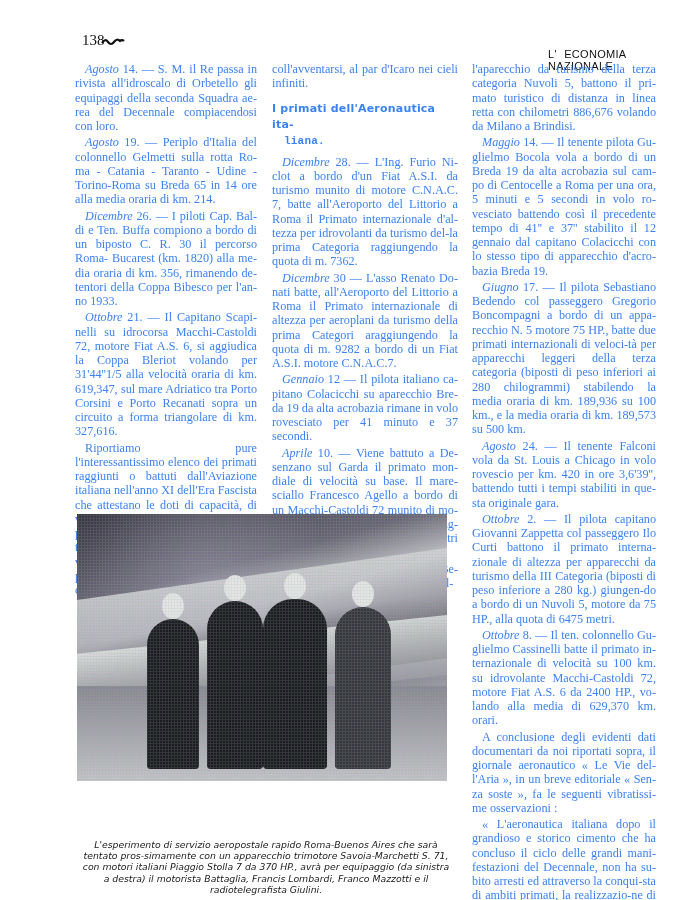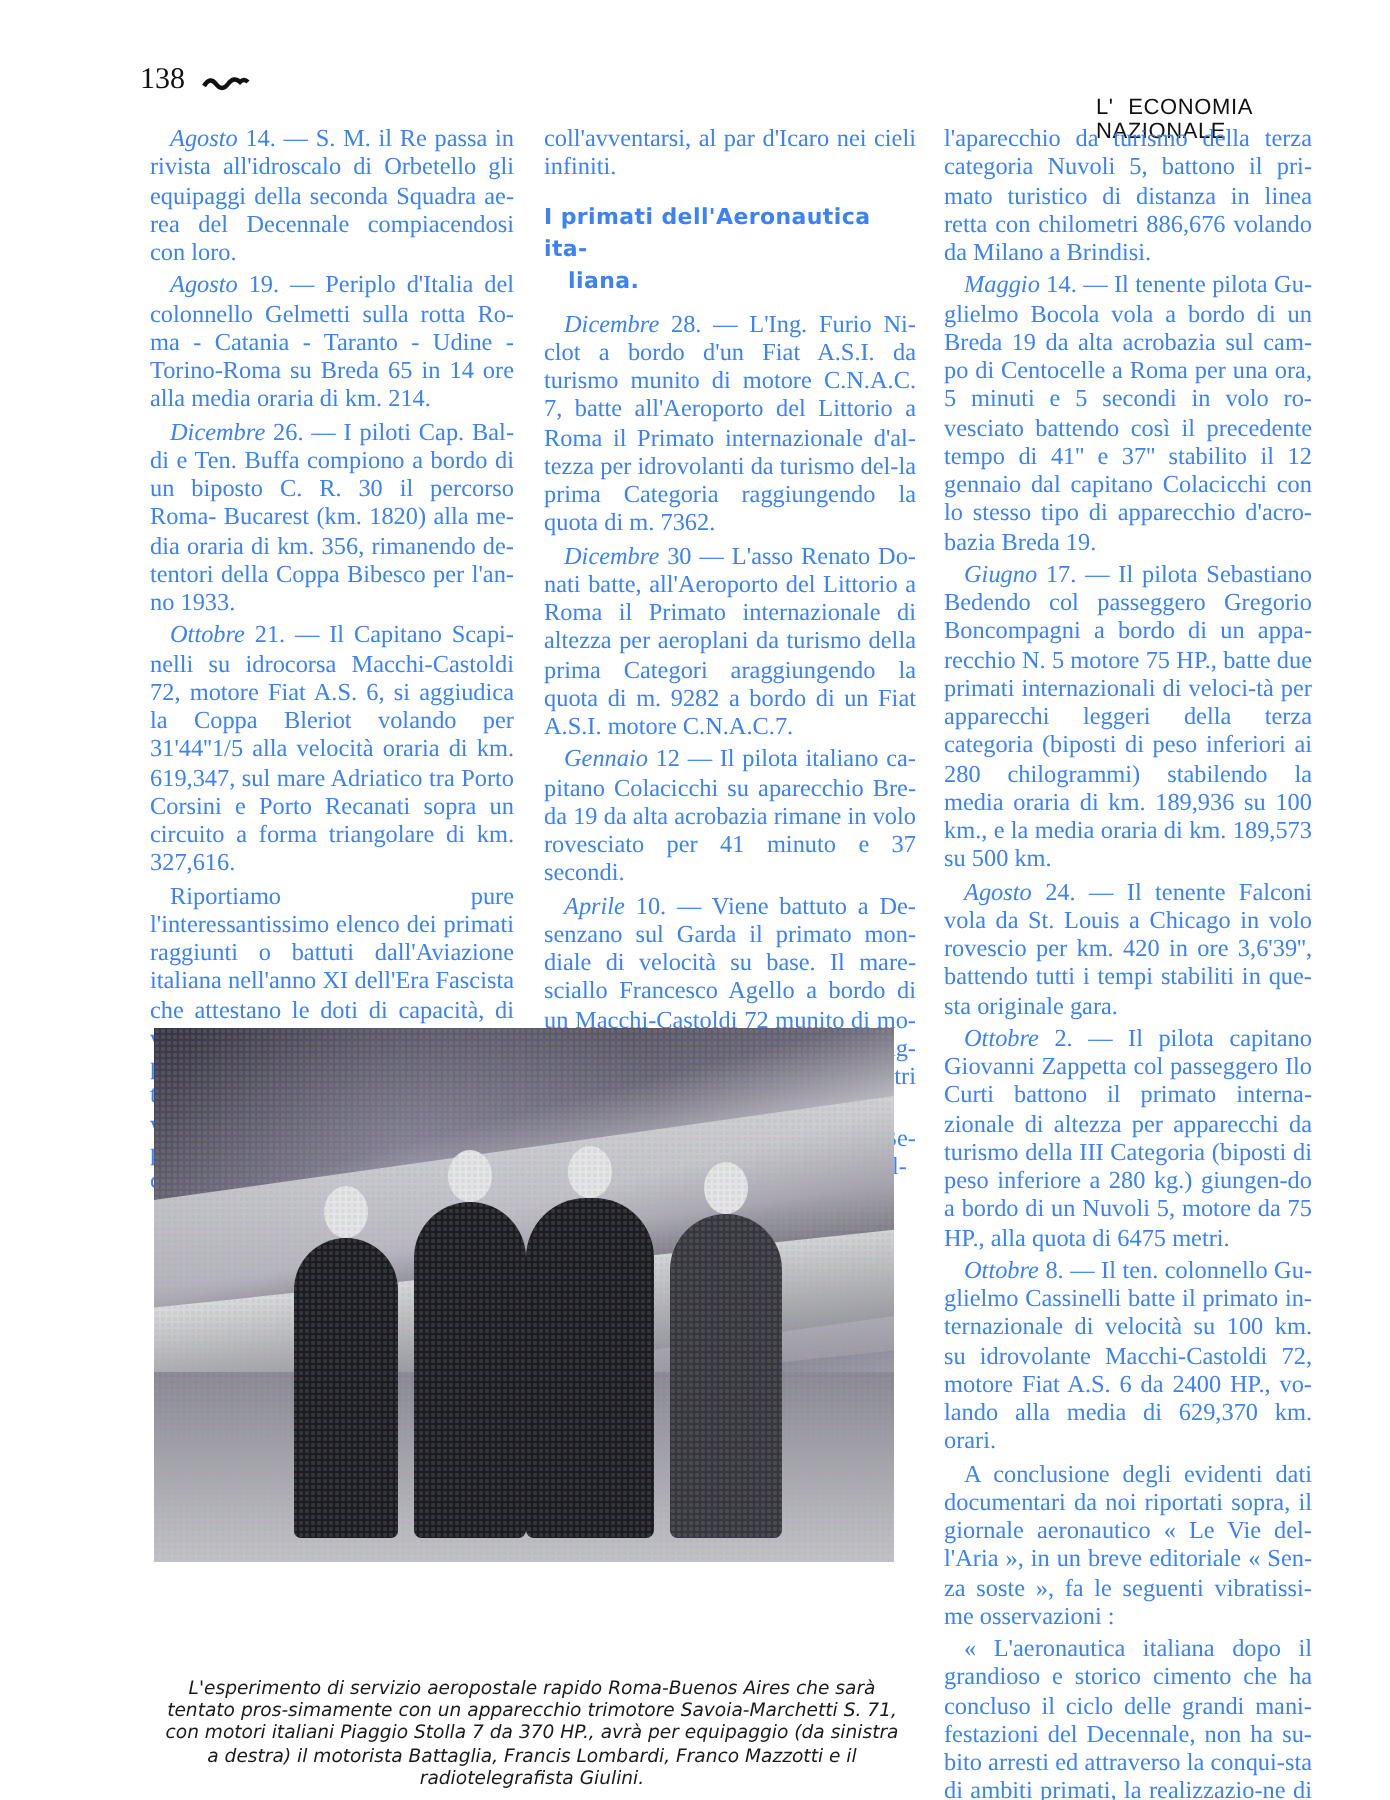--- a/index.html
+++ b/index.html
@@ -1,21 +1,21 @@
 <!DOCTYPE html>
 <html><head>
   <meta charset="utf-8">
   <style>
     html, body { margin: 0; padding: 0; }
     body {
       width: 695px; height: 900px; background: #ffffff; position: relative; overflow: hidden;
       font-family: "DejaVu Serif", "Liberation Serif", serif; color: #1a1a1a;
     }
     .page-num {
-      position: absolute; left: 70px; top: 32px; font-size: 15px;
+      position: absolute; left: 82px; top: 32px; font-size: 15px;
       font-family: "Liberation Serif", serif; color: #111;
     }
     .ornament {
       position: absolute; left: 101px; top: 36px; width: 24px; height: 10px;
     }
     .running-head {
       position: absolute; left: 548px; top: 33px; font-size: 11px; letter-spacing: 0.3px;
       font-family: "Liberation Sans", sans-serif; color: #111; word-spacing: 4px; margin-top: 15px;
     }
     .col {
@@ -25,21 +25,21 @@
     .col p { margin: 0 0 2px 0; text-indent: 10px; hyphens: manual; }
     .col p.noindent { text-indent: 0; }
     .col em { font-style: italic; }
     #col1 { left: 75px; top: 62px; width: 182px; }
     #col2 { left: 272px; top: 62px; width: 186px; }
     #col3 { left: 472px; top: 62px; width: 184px; }
     .section-title {
       font-family: "DejaVu Sans", sans-serif; font-weight: bold; font-size: 11px;
       line-height: 16px; margin: 10px 0 6px 0; text-align: left; letter-spacing: 0.2px;
     }
-    .section-title .indent { padding-left: 12px; display: inline-block; }
+    .section-title .indent { padding-left: 12px; display: inline-block; font-family: Liberation Mono, monospace; }
     .photo {
       position: absolute; left: 77px; top: 514px; width: 370px; height: 267px;
       background:
         radial-gradient(circle at 35% 25%, rgba(190,180,210,0.35), transparent 40%),
         linear-gradient(165deg, #3b3146 0%, #6b6178 25%, #c9c2cf 38%, #4a4052 48%, #7c738a 62%, #a9a1b2 78%, #5f566b 100%);
       overflow: hidden;
     }
     .photo::after {
       content: ""; position: absolute; inset: 0;
       background-image: radial-gradient(rgba(120,200,120,0.18) 1px, transparent 1.2px);

